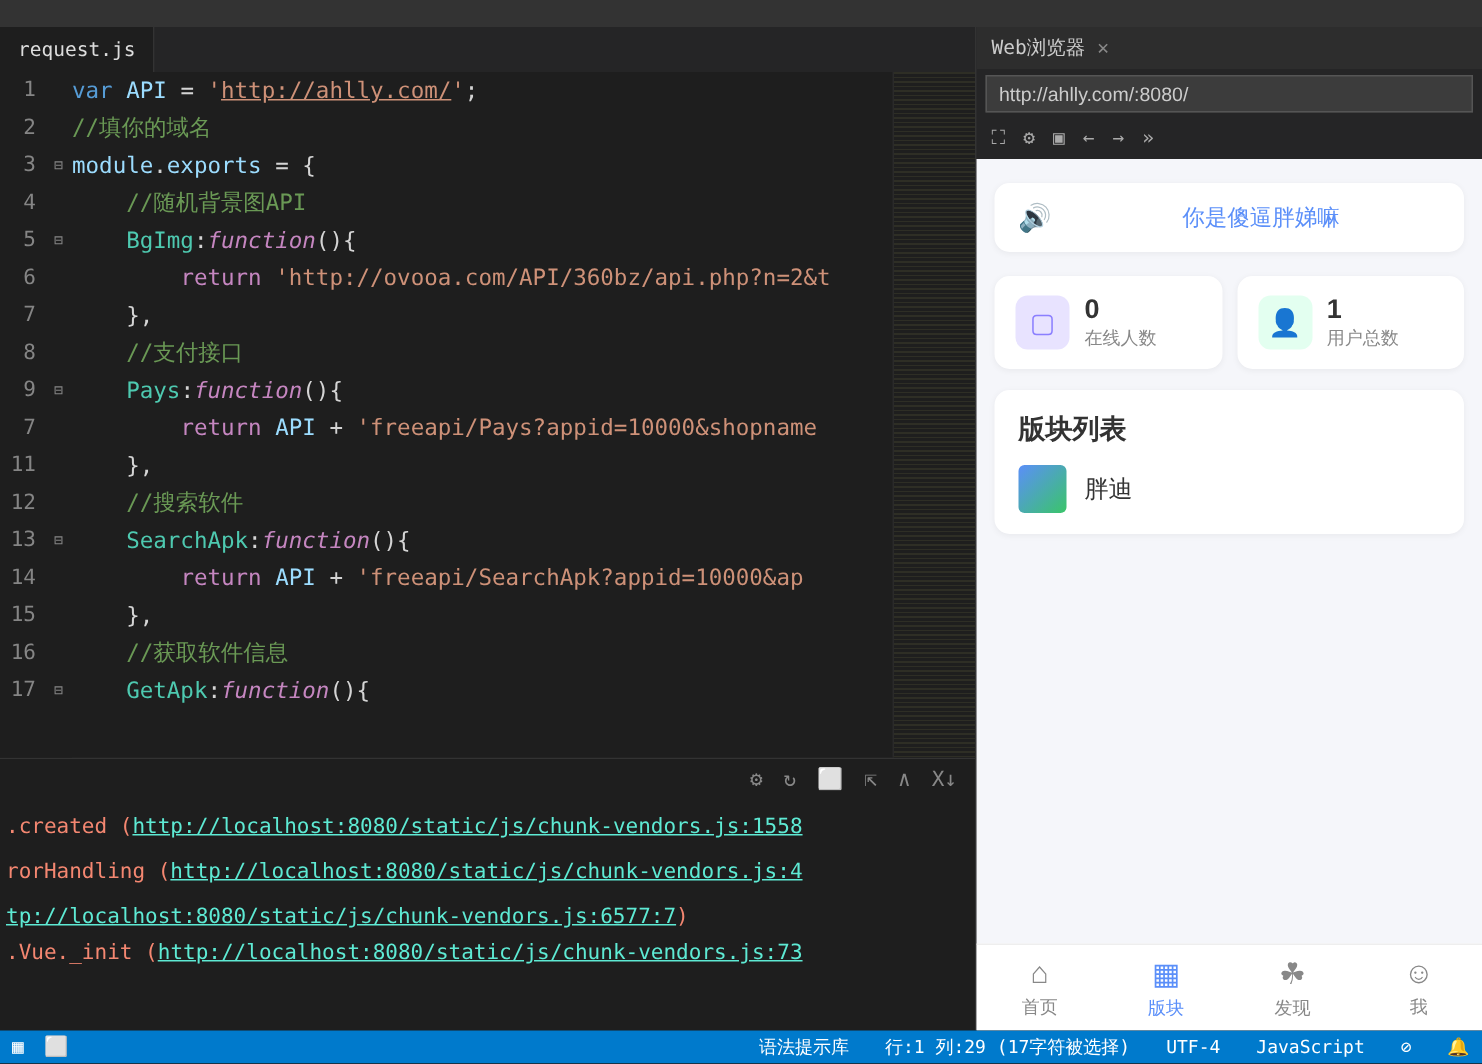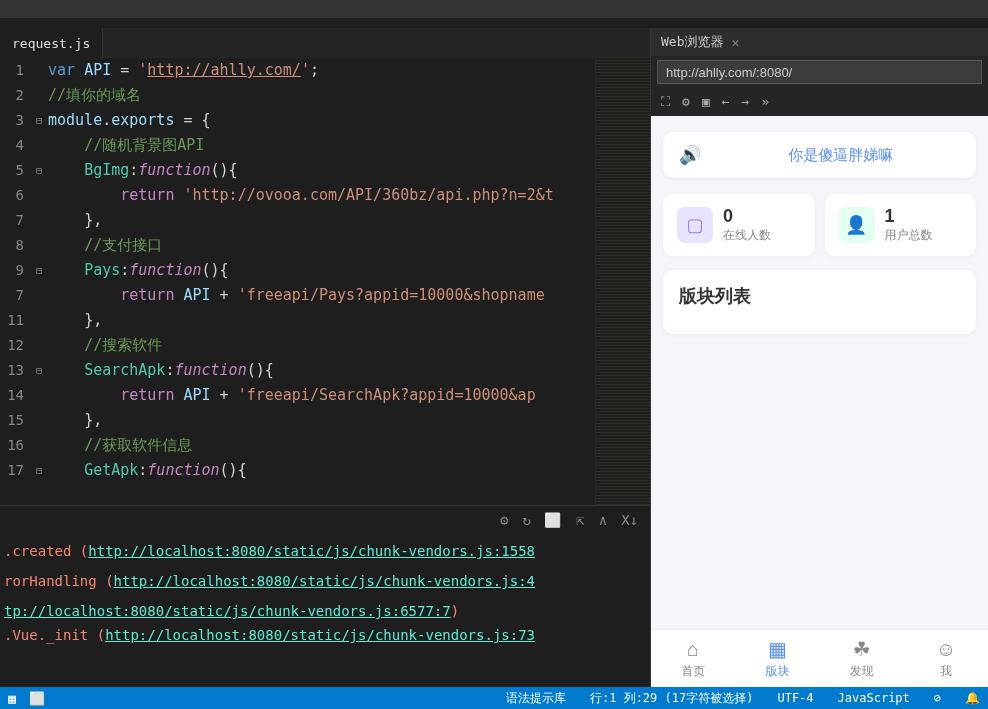--- a/index.html
+++ b/index.html
@@ -1,21 +1,21 @@
 <!DOCTYPE html>
 <html><head>
 <meta charset="utf-8">
 <style>
 * { margin: 0; padding: 0; box-sizing: border-box; }
 body { font-family: Consolas, "Microsoft YaHei", monospace; background: #1e1e1e; color: #ccc; width: 988px; height: 709px; overflow: hidden; display: flex; flex-direction: column; }
 .top-bar { height: 18px; background: #333; display: flex; align-items: center; font-size: 11px; color: #999; padding: 0 8px; }
 .tabs-row { height: 30px; background: #252526; display: flex; align-items: stretch; }
 .tab { background: #1e1e1e; padding: 6px 12px; font-size: 13px; color: #ddd; display: flex; align-items: center; border-right: 1px solid #333; }
 .tab-close { margin-left: 8px; color: #888; cursor: pointer; }
-.main-area { flex: 1; display: flex; overflow: hidden; margin-top: 10px; }
+.main-area { flex: 1; display: flex; overflow: hidden; }
 .editor-side { width: 650px; display: flex; flex-direction: column; }
 .editor { flex: 1; display: flex; position: relative; background: #1e1e1e; }
 .gutter { width: 30px; text-align: right; padding-right: 6px; color: #858585; font-size: 14px; user-select: none; background: #1e1e1e; }
 .gutter div { height: 25px; line-height: 25px; }
 .fold-col { width: 18px; color: #858585; font-size: 10px; background: #1e1e1e; }
 .fold-col div { height: 25px; line-height: 25px; text-align: center; }
 .code { flex: 1; font-size: 15px; line-height: 25px; white-space: pre; overflow: hidden; }
 .minimap { width: 55px; background: #1e1e1e; border-left: 1px solid #333; background-image: repeating-linear-gradient(0deg, #3a3a2a 0, #3a3a2a 1px, transparent 1px, transparent 3px); opacity: 0.6; }
 .k-var { color: #569cd6; }
 .k-str { color: #ce9178; }
@@ -25,21 +25,21 @@
 .k-fn { color: #c586c0; font-style: italic; }
 .k-ret { color: #c586c0; }
 .k-pun { color: #d4d4d4; }
 .k-id { color: #9cdcfe; }
 .term-toolbar { height: 28px; background: #1e1e1e; border-top: 1px solid #333; display: flex; justify-content: flex-end; align-items: center; gap: 14px; padding-right: 12px; color: #888; font-size: 14px; }
 .terminal { height: 154px; background: #1e1e1e; padding: 6px 4px; font-size: 14px; line-height: 24px; overflow: hidden; }
 .t-link { color: #5eead4; text-decoration: underline; }
 .t-err { color: #f48771; }
 .browser-side { flex: 1; background: #252526; display: flex; flex-direction: column; border-left: 1px solid #333; }
 .browser-tab { height: 28px; background: #2d2d2d; display: flex; align-items: center; padding: 0 10px; font-size: 13px; color: #ccc; }
-.url-bar { height: 32px; display: flex; padding: 4px 6px; }
+.url-bar { height: 32px; display: flex; align-items: center; padding: 4px 6px; }
 .url-input { flex: 1; background: #3c3c3c; border: 1px solid #555; color: #ccc; padding: 4px 8px; font-size: 13px; outline: none; }
 .browser-toolbar { height: 28px; display: flex; align-items: center; padding: 0 6px; gap: 12px; color: #ccc; font-size: 13px; }
 .device-select { background: #3c3c3c; border: 1px solid #555; color: #ccc; padding: 2px 20px 2px 6px; font-size: 13px; }
 .tb-icons { display: flex; gap: 12px; margin-left: 4px; }
 .tb-icons span { cursor: pointer; color: #aaa; }
 .preview { flex: 1; background: #f5f6fa; font-family: "Microsoft YaHei", sans-serif; color: #333; overflow: hidden; position: relative; }
 .preview-top { background: #fff; margin: 16px 12px; border-radius: 10px; padding: 12px 16px; display: flex; align-items: center; box-shadow: 0 1px 4px rgba(0,0,0,0.05); }
 .sound-icon { color: #5b8ff9; font-size: 18px; margin-right: 20px; }
 .banner-text { color: #5b8ff9; font-size: 15px; flex: 1; text-align: center; }
 .stats-row { display: flex; gap: 10px; margin: 0 12px; }
@@ -167,20 +167,24 @@
         <div class="stat-card">
           <div class="stat-icon green">👤</div>
           <div>
             <div class="stat-num">1</div>
             <div class="stat-label">用户总数</div>
           </div>
         </div>
       </div>
       <div class="section">
         <div class="section-title">版块列表</div>
+        <div class="list-item">
+          <div class="list-icon"></div>
+          <span>胖迪</span>
+        </div>
       </div>
       <div class="bottom-nav">
         <div class="nav-item">
           <div class="nav-icon">⌂</div>
           <div>首页</div>
         </div>
         <div class="nav-item active">
           <div class="nav-icon">▦</div>
           <div>版块</div>
         </div>

